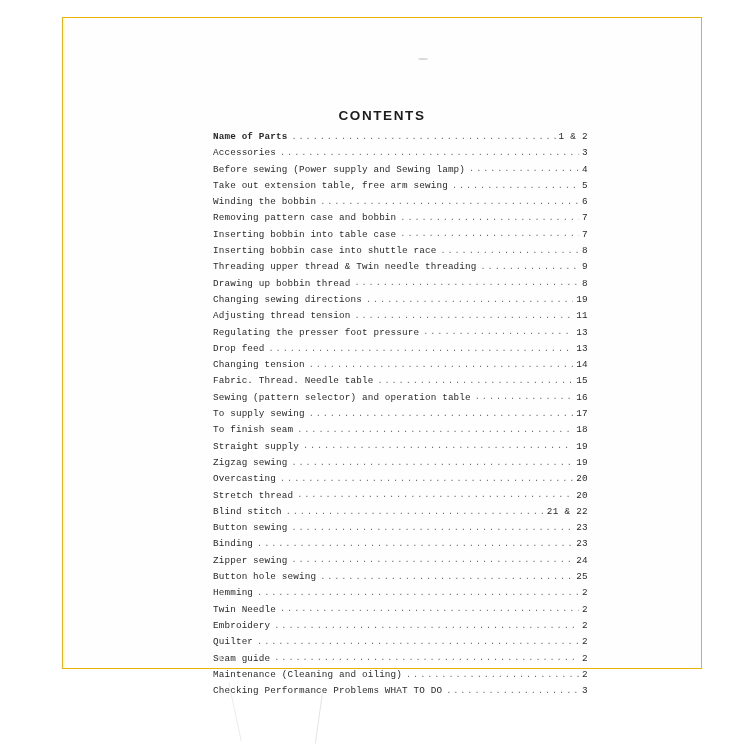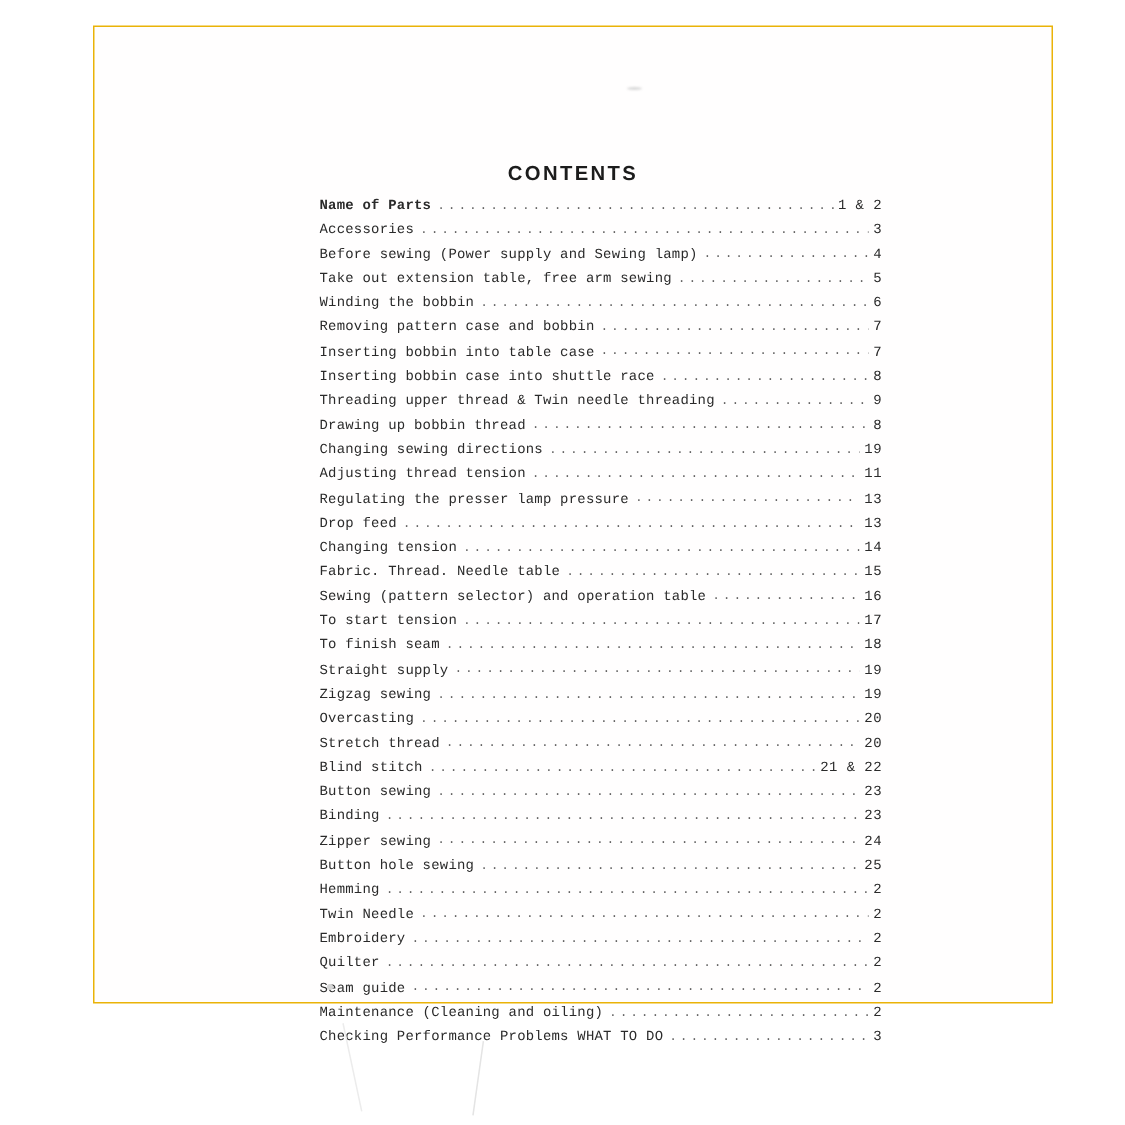--- a/index.html
+++ b/index.html
@@ -180,21 +180,21 @@
             <span class="toc-label">Changing sewing directions</span>
             <span class="toc-dots">..........................................................................................................................</span>
             <span class="toc-page">19</span>
           </div>
           <div class="toc-row">
             <span class="toc-label">Adjusting thread tension</span>
             <span class="toc-dots">..........................................................................................................................</span>
             <span class="toc-page">11</span>
           </div>
           <div class="toc-row">
-            <span class="toc-label">Regulating the presser lamp pressure</span>
+            <span class="toc-label">Regulating the presser foot pressure</span>
             <span class="toc-dots">..........................................................................................................................</span>
             <span class="toc-page">13</span>
           </div>
           <div class="toc-row">
             <span class="toc-label">Drop feed</span>
             <span class="toc-dots">..........................................................................................................................</span>
             <span class="toc-page">13</span>
           </div>
           <div class="toc-row">
             <span class="toc-label">Changing tension</span>
@@ -205,21 +205,21 @@
             <span class="toc-label">Fabric. Thread. Needle table</span>
             <span class="toc-dots">..........................................................................................................................</span>
             <span class="toc-page">15</span>
           </div>
           <div class="toc-row">
             <span class="toc-label">Sewing (pattern selector) and operation table</span>
             <span class="toc-dots">..........................................................................................................................</span>
             <span class="toc-page">16</span>
           </div>
           <div class="toc-row">
-            <span class="toc-label">To start tension</span>
+            <span class="toc-label">To supply sewing</span>
             <span class="toc-dots">..........................................................................................................................</span>
             <span class="toc-page">17</span>
           </div>
           <div class="toc-row">
             <span class="toc-label">To finish seam</span>
             <span class="toc-dots">..........................................................................................................................</span>
             <span class="toc-page">18</span>
           </div>
           <div class="toc-row">
             <span class="toc-label">Straight supply</span>

